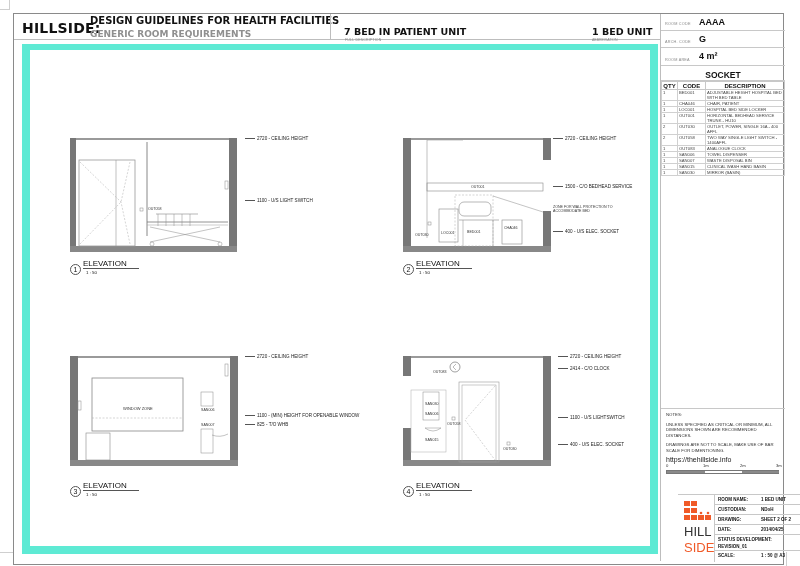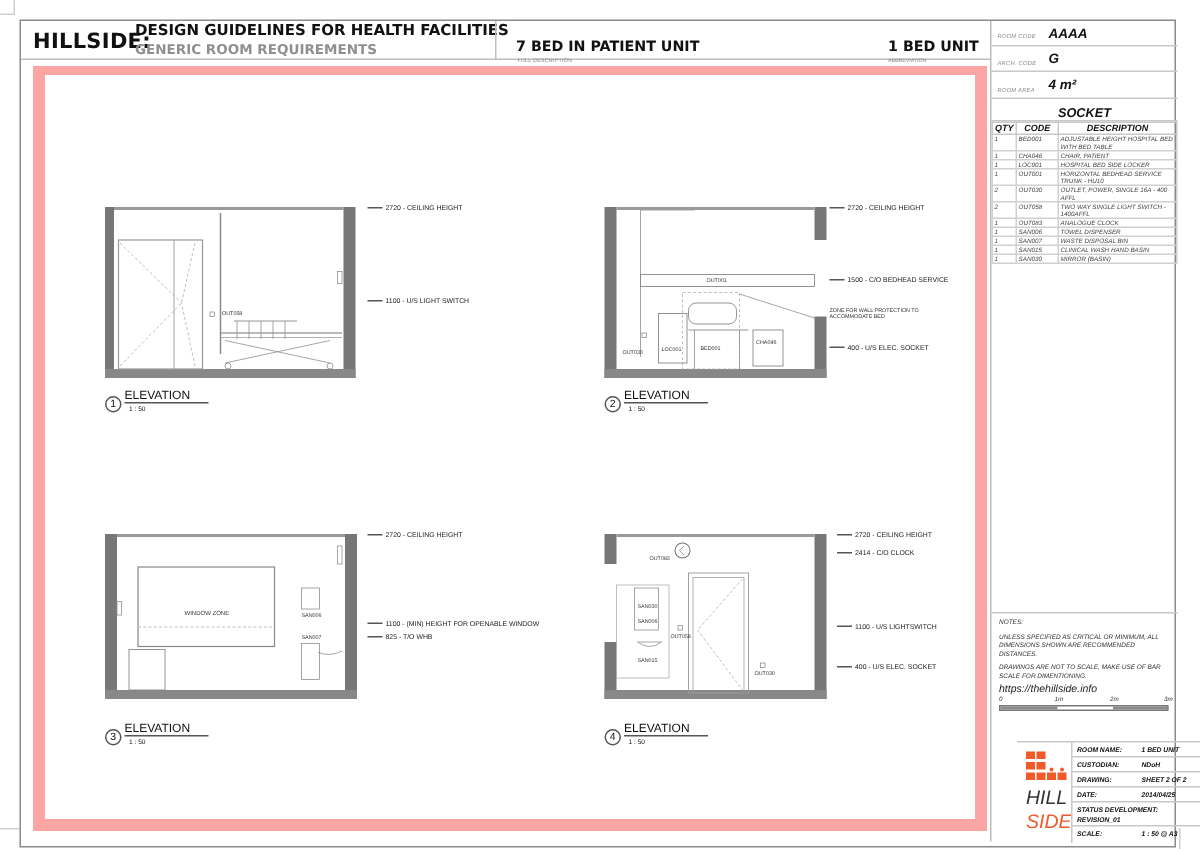--- a/index.html
+++ b/index.html
@@ -14,25 +14,25 @@
   .brand { position: absolute; left: 8px; top: 6px; font-family: "DejaVu Sans", sans-serif; font-weight: bold; font-size: 14px; letter-spacing: 0.2px; }
   .ttl1 { position: absolute; left: 76px; top: 1px; font-family: "DejaVu Sans", sans-serif; font-weight: bold; font-size: 10px; }
   .ttl2 { position: absolute; left: 76px; top: 15px; font-family: "DejaVu Sans", sans-serif; font-weight: bold; font-size: 9px; color: #8f8f8f; }
   .vsep { position: absolute; top: 0; height: 26px; border-left: 1px solid #bdbdbd; }
   .fulldesc { position: absolute; left: 330px; top: 12px; font-family: "DejaVu Sans", sans-serif; font-weight: bold; font-size: 9.5px; }
   .fulldesc-lbl { position: absolute; left: 331px; top: 24px; font-size: 3.5px; color: #888; letter-spacing: 0.2px; }
   .abbr { position: absolute; left: 578px; top: 12px; font-family: "DejaVu Sans", sans-serif; font-weight: bold; font-size: 9.5px; }
   .abbr-lbl { position: absolute; left: 578px; top: 24px; font-size: 3.5px; color: #888; }
 
   
-  .draw-frame { position: absolute; left: 8px; top: 30px; width: 636px; height: 510px; background: #fca5a5; }
+  .draw-frame { position: absolute; left: 8px; top: 30px; width: 636px; height: 510px; background: #5eead4; }
   .draw-inner { position: absolute; left: 8px; top: 6px; width: 620px; height: 496px; background: #fff; }
 
   
-  .rpanel { position: absolute; left: 646px; top: 0; width: 124px; height: 547px; border-left: 1px solid #bdbdbd; font-style: italic; }
+  .rpanel { position: absolute; left: 646px; top: 0; width: 124px; height: 547px; border-left: 1px solid #bdbdbd; }
   .rrow { position: absolute; left: 0; width: 124px; border-bottom: 1px solid #c8c8c8; }
   .rlbl { position: absolute; left: 4px; font-size: 3.8px; color: #8a8a8a; letter-spacing: 0.2px; }
   .rval { position: absolute; left: 38px; font-size: 9px; font-weight: bold; }
   .legend-title { position: absolute; left: 0; width: 124px; text-align: center; font-size: 8.5px; font-weight: bold; }
 
   table.lg { position: absolute; left: 0; top: 94px; width: 124px; border-collapse: collapse; font-size: 4.2px; color: #444; }
   table.lg th { font-size: 6px; font-weight: bold; color: #111; border: 1px solid #c8c8c8; padding: 0 1px; text-align: center; height: 8px; }
   table.lg td { border: 1px solid #d0d0d0; padding: 0 1px; vertical-align: top; line-height: 5px; }
   table.lg td.q { width: 16px; }
   table.lg td.c { width: 28px; }

